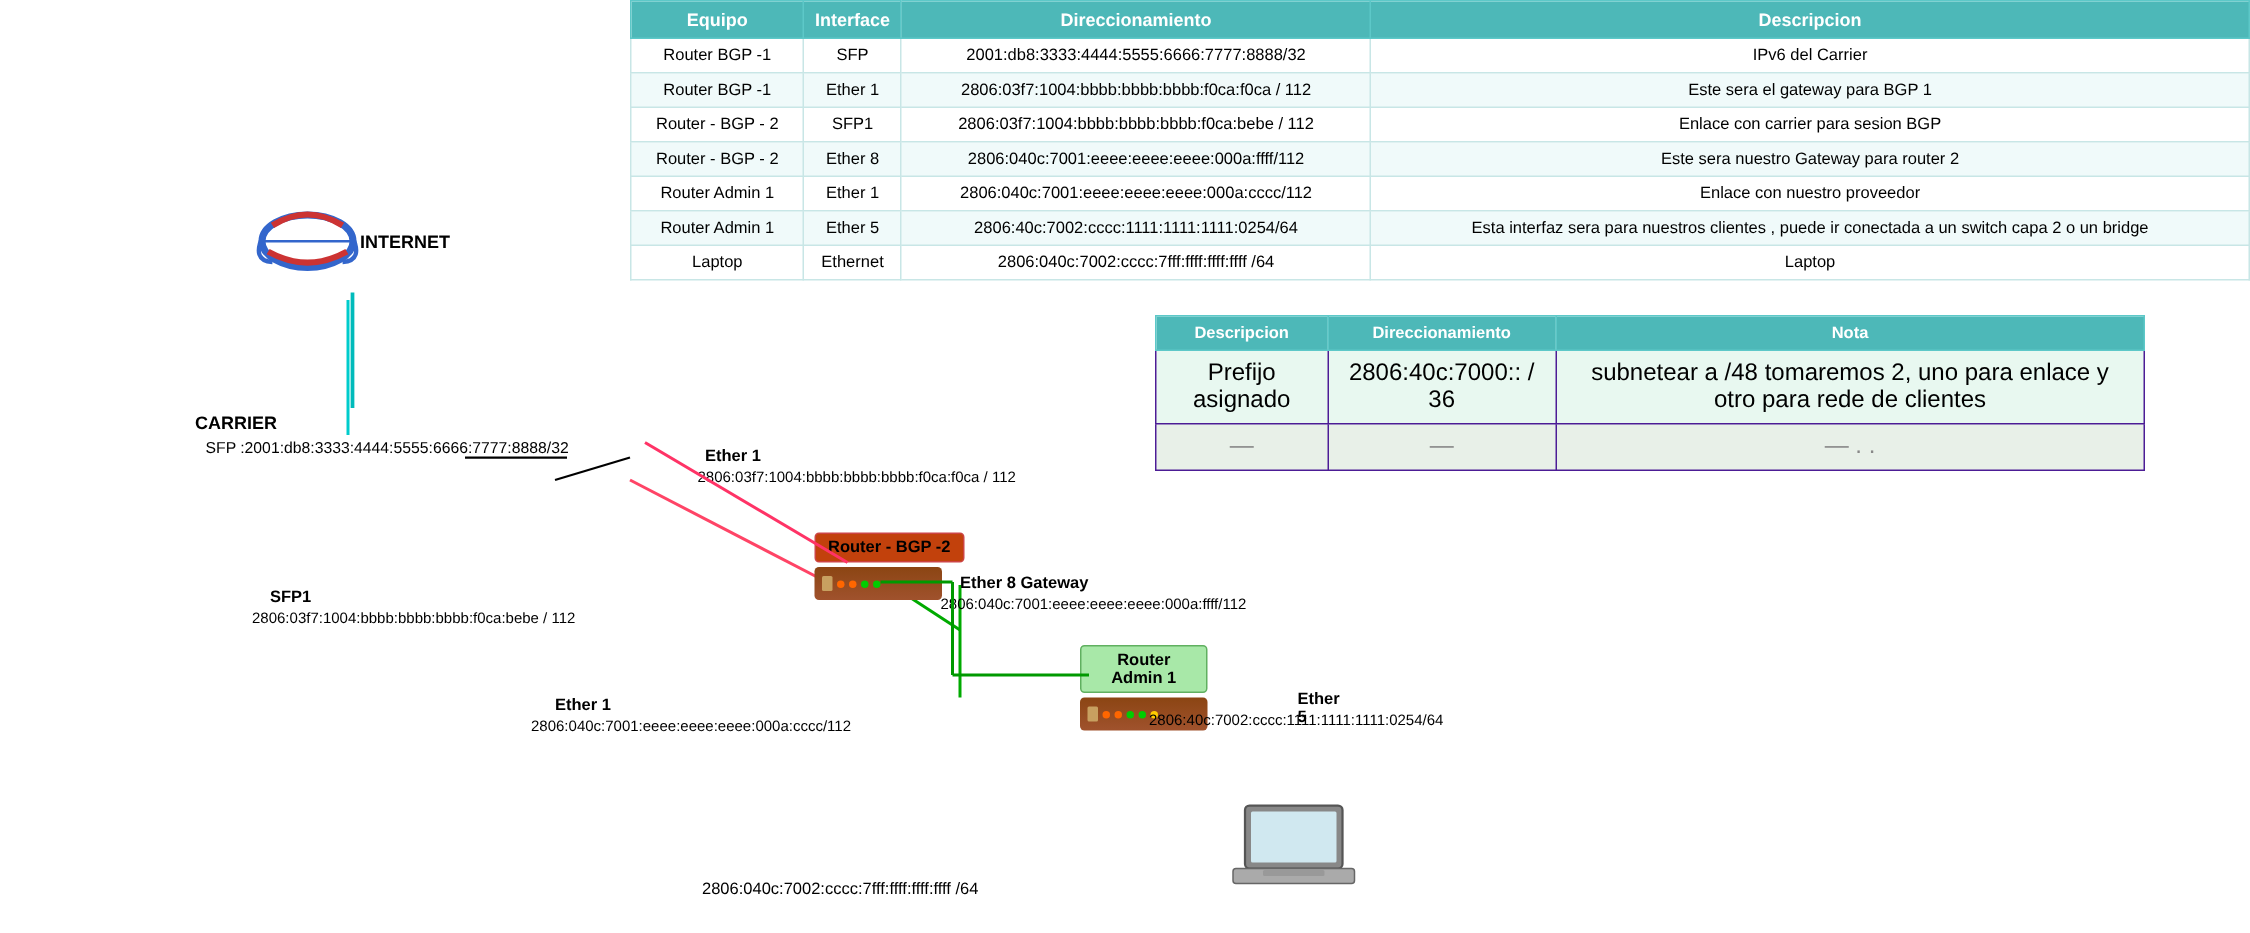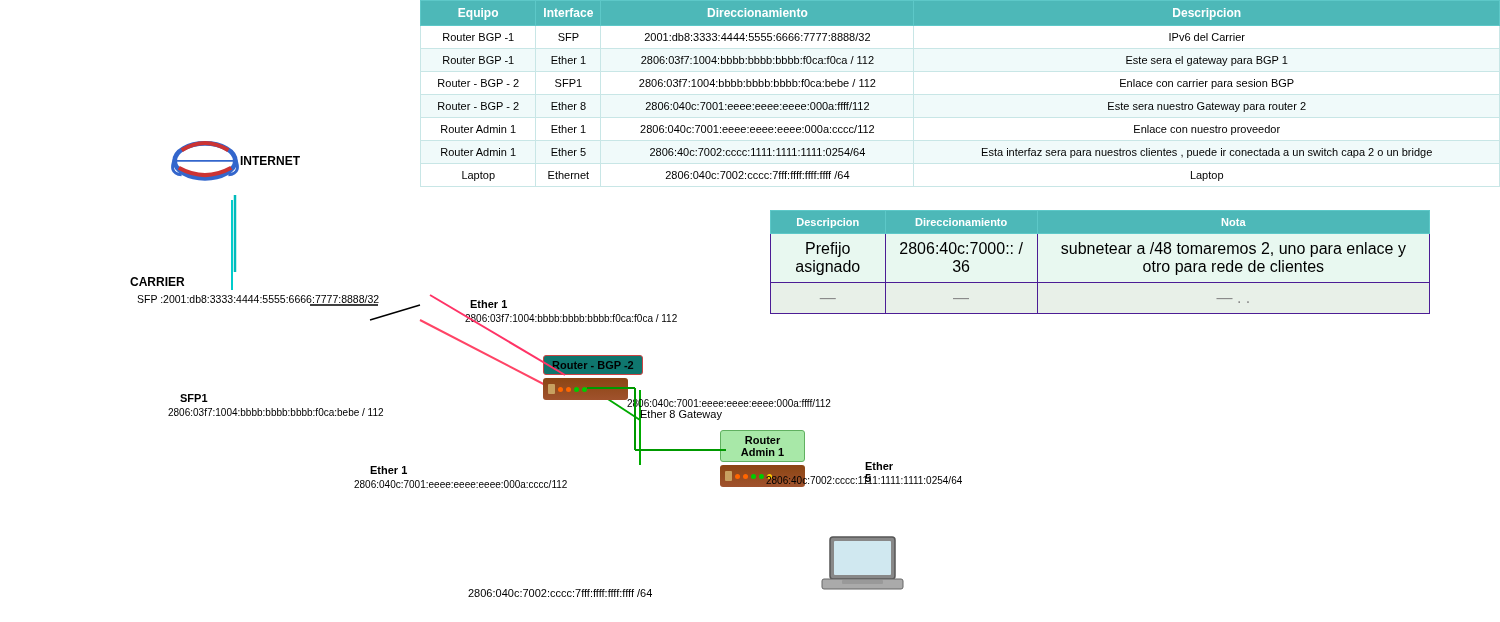--- a/index.html
+++ b/index.html
@@ -276,34 +276,34 @@
   </div>
 
   <div style="position:absolute; top:275px; left:130px; font-weight:bold; font-size:12px;">CARRIER</div>
   <div style="position:absolute; top:293px; left:105px; font-size:10.5px;margin-left:32px;">SFP :2001:db8:3333:4444:5555:6666:7777:8888/32</div>
 
 
   <div style="position:absolute; top:298px; left:470px; font-weight:bold;">Ether 1</div>
   <div style="position:absolute; top:313px; left:465px; font-size:10px;">2806:03f7:1004:bbbb:bbbb:bbbb:f0ca:f0ca / 112</div>
 
   <div style="position:absolute; top:355px; left:543px;">
-    <div class="router-label" style="background:#0f766e; border-color:#cc4444;">Router - BGP -2</div>
+    <div class="router-label" style="background:#c2410c; border-color:#cc4444;">Router - BGP -2</div>
     <div style="width:85px; height:22px; background:linear-gradient(to bottom,#8b4513,#a0522d); border-radius:3px; display:flex; align-items:center; padding-left:5px; gap:3px;">
       <div style="width:7px;height:10px;background:#c8a060;border-radius:1px;"></div>
       <div style="width:5px;height:5px;border-radius:50%;background:#ff6600;"></div>
       <div style="width:5px;height:5px;border-radius:50%;background:#ff6600;"></div>
       <div style="width:5px;height:5px;border-radius:50%;background:#00cc00;"></div>
       <div style="width:5px;height:5px;border-radius:50%;background:#00cc00;"></div>
     </div>
   </div>
 
   <div style="position:absolute; top:392px; left:180px; font-weight:bold;">SFP1</div>
   <div style="position:absolute; top:407px; left:168px; font-size:10px;">2806:03f7:1004:bbbb:bbbb:bbbb:f0ca:bebe / 112</div>
 
-  <div style="position:absolute; top:383px; left:640px; font-weight:normal;margin-top:25px;">Ether 8 Gateway</div>
+  <div style="position:absolute; top:383px; left:640px; font-weight:bold;">Ether 8 Gateway</div>
   <div style="position:absolute; top:398px; left:627px; font-size:10px;">2806:040c:7001:eeee:eeee:eeee:000a:ffff/112</div>
 
   <div style="position:absolute; top:430px; left:720px;">
     <div class="router-label-green">Router Admin 1</div>
     <div style="width:85px; height:22px; background:linear-gradient(to bottom,#8b4513,#a0522d); border-radius:3px; display:flex; align-items:center; padding-left:5px; gap:3px;">
       <div style="width:7px;height:10px;background:#c8a060;border-radius:1px;"></div>
       <div style="width:5px;height:5px;border-radius:50%;background:#ff6600;"></div>
       <div style="width:5px;height:5px;border-radius:50%;background:#ff6600;"></div>
       <div style="width:5px;height:5px;border-radius:50%;background:#00cc00;"></div>
       <div style="width:5px;height:5px;border-radius:50%;background:#00cc00;"></div>

